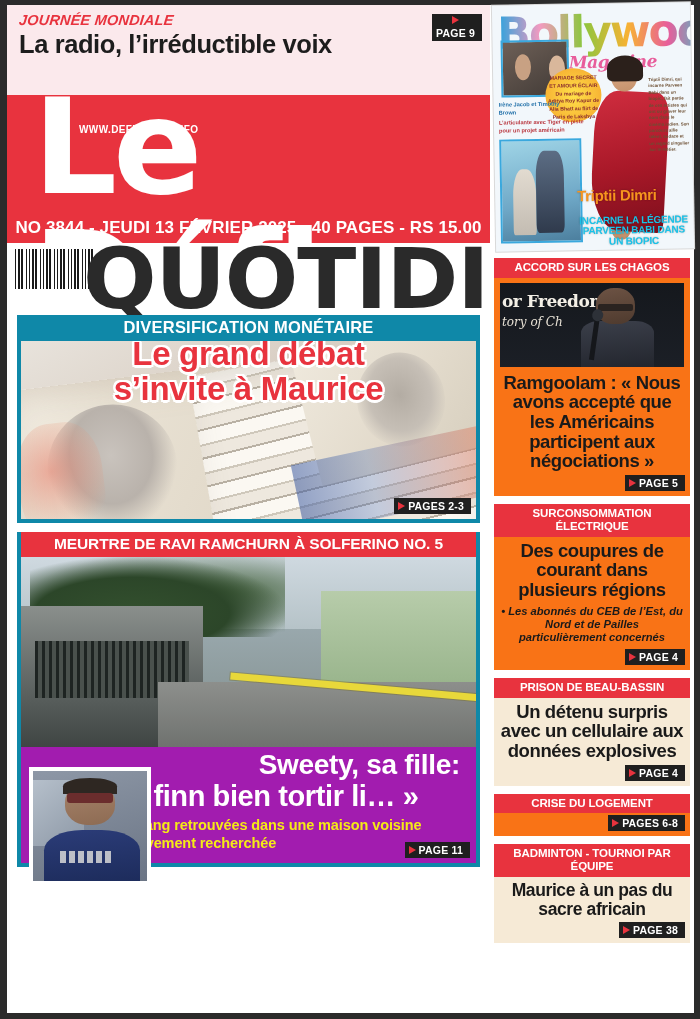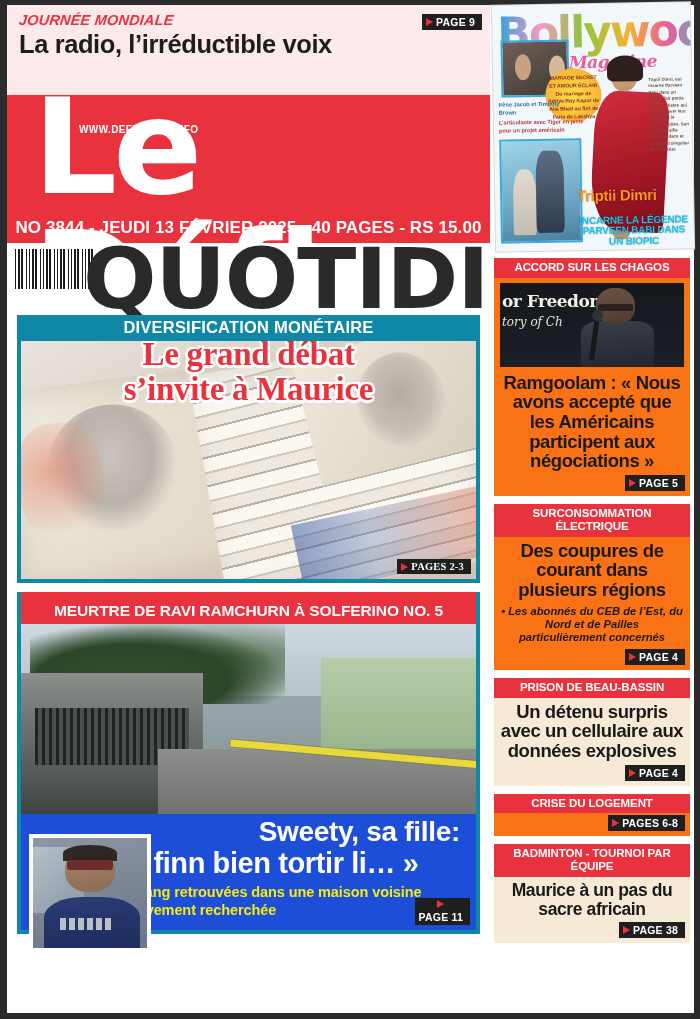--- a/index.html
+++ b/index.html
@@ -59,21 +59,21 @@
     padding: 2px 7px 2px 4px;
     letter-spacing: .2px;
     white-space: nowrap;
   }
   .page-badge .tri {
     width: 0; height: 0;
     border-left: 7px solid #e8333e;
     border-top: 4.5px solid transparent;
     border-bottom: 4.5px solid transparent;
   }
-  .tb-badge { position: absolute; top: 9px; right: 8px; }
+  .tb-badge { position: absolute; top: 9px; right: 8px; flex-direction: column; }
 
   
   .masthead {
     background: #e8333e;
     height: 148px;
     position: relative;
   }
   .mast-url {
     position: absolute;
     left: 72px; top: 29px;
@@ -139,24 +139,23 @@
     background: #0f88a8;
     color: #ffffff;
     text-align: center;
     font-weight: 700;
     font-size: 16.5px;
     padding: 3px 0 4px;
     letter-spacing: .2px;
   }
   .lead-photo {
     position: relative;
-    height: 238px;
+    height: 178px;
     overflow: hidden;
     background: linear-gradient(150deg,#e8e3dc 0%,#d9cfc4 40%,#cfc3b4 100%);
-    font-family: Liberation Serif, serif;
   }
   .money-note {
     position: absolute;
     background: linear-gradient(110deg,#f2ece6 0%,#e7dfd6 60%,#ded5ca 100%);
   }
   .mn-rupee {
     left: -12px; top: 36px; width: 250px; height: 205px;
     background: linear-gradient(120deg,#f5f0e6 0%,#e9e2d4 35%,#dfd6c6 100%);
     transform: rotate(-7deg);
     box-shadow: inset 0 0 40px rgba(150,130,110,.35);
@@ -226,21 +225,21 @@
     border: 4px solid #0f88a8;
     border-top: none;
     position: relative;
   }
   .second-kicker {
     background: #e8333e;
     color: #ffffff;
     text-align: center;
     font-weight: 700;
     font-size: 15.5px;
-    padding: 10px 0 4px;
+    padding: 3px 0 4px;
     letter-spacing: -.1px;
   }
   .second-photo {
     position: relative;
     height: 190px;
     overflow: hidden;
     background: linear-gradient(180deg,#b9c6cf 0%,#9aa9ae 35%,#7f8c8a 100%);
   }
   .sp-sky { position:absolute; left:0; top:0; width:100%; height:38%;
     background: linear-gradient(180deg,#cfd9e0 0%,#b6c3c8 100%); }
@@ -274,21 +273,21 @@
   .ip-hair { position:absolute; left:26%; top:6%; width:48%; height:15%;
     border-radius:50% 50% 0 0; background:#2e2722; }
   .ip-glasses { position:absolute; left:30%; top:20%; width:40%; height:9%;
     background:#6b2d2d; border-radius:3px; }
   .ip-body { position:absolute; left:10%; bottom:0; width:84%; height:46%;
     background: linear-gradient(175deg,#2b3c78 0%,#1d2c5c 100%); border-radius:40% 40% 0 0; }
   .ip-logo { position:absolute; left:24%; bottom:16%; width:46%; height:11%;
     background: repeating-linear-gradient(90deg,#d8d8d8 0 6px, rgba(216,216,216,0) 6px 9px); opacity:.85; }
 
   .second-text {
-    background: #1d4ed8;
+    background: #a21caf;
     padding: 4px 8px 6px;
     position: relative;
     min-height: 116px;
   }
   .st-line1 {
     color: #ffffff;
     font-weight: 700;
     font-size: 28px;
     text-align: right;
     letter-spacing: -.3px;
@@ -305,21 +304,21 @@
     margin-top: 1px;
   }
   .bullets { margin-top: 5px; padding-left: 2px; }
   .bullet {
     color: #f5ea16;
     font-weight: 700;
     font-size: 14.5px;
     line-height: 1.25;
     letter-spacing: -.1px;
   }
-  .second-badge { position: absolute; right: 6px; bottom: 5px; flex-direction: column; }
+  .second-badge { position: absolute; right: 6px; bottom: 5px; }
 
   
   .side-col {
     width: 210px; height: 1019px;
     background: #ffffff;
     border-right: 6px solid #2b2b2b;
     border-top: 5px solid #2b2b2b;
     border-bottom: 6px solid #2b2b2b;
     padding: 0 4px;
     position: relative;

